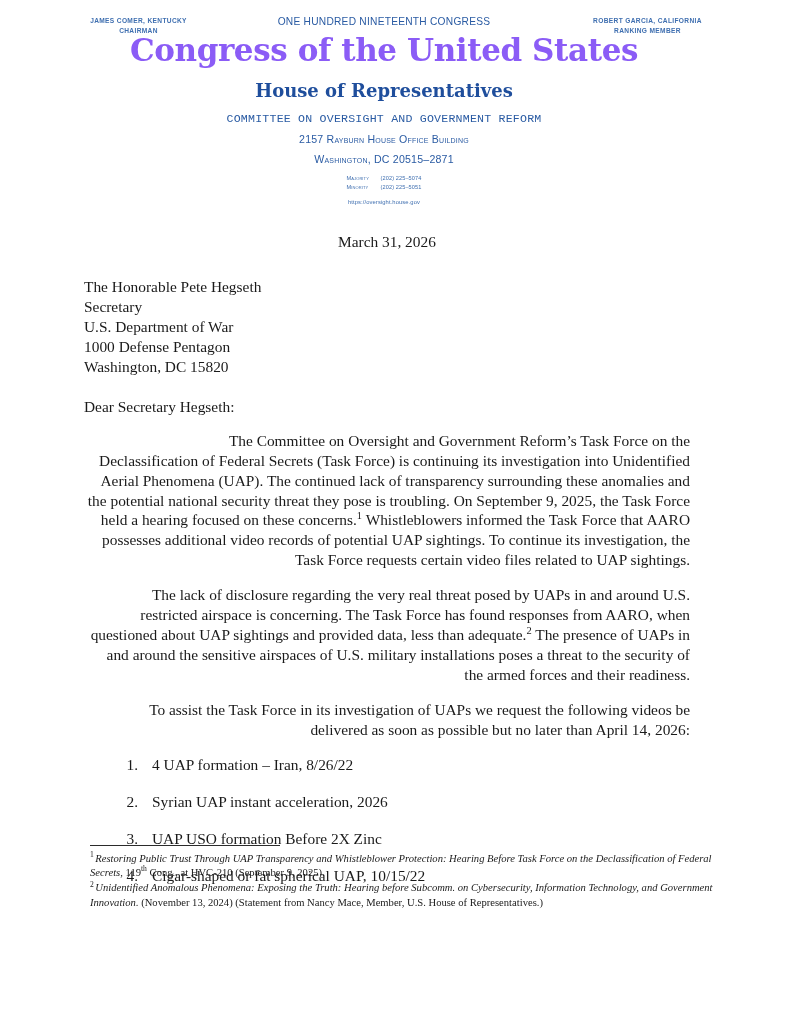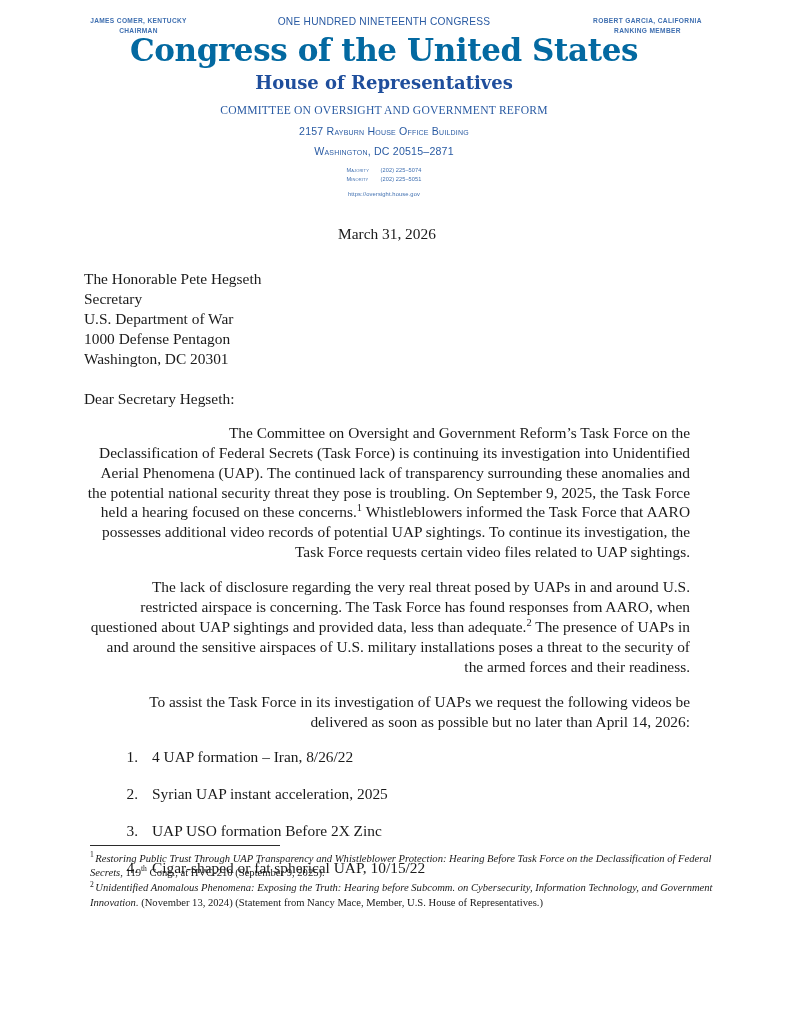--- a/index.html
+++ b/index.html
@@ -53,39 +53,39 @@
     color: #2a5ba3;
     margin-top: 2px;
   }
 
   .lh-title {
     text-align: center;
     font-family: "DejaVu Serif", "Liberation Serif", serif;
     font-weight: 700;
     font-size: 31px;
     letter-spacing: -0.4px;
-    color: #0369a1;
+    color: #8b5cf6;
     margin-top: 7px;
     line-height: 1.05;
     font-style: normal;
     transform: scaleX(1.0);
   }
   .lh-subtitle {
     text-align: center;
     font-family: "DejaVu Serif", "Liberation Serif", serif;
     font-weight: 700;
     font-size: 18px;
     color: #1f4e9c;
-    margin-top: 6px;
+    margin-top: 14px;
     line-height: 1.1;
   }
 
   .lh-committee {
     text-align: center;
-    font-family: Liberation Serif, serif;
+    font-family: Liberation Mono, monospace;
     font-size: 11.6px;
     letter-spacing: 0.2px;
     color: #2a5ba3;
     margin-top: 12px;
   }
   .lh-addr {
     text-align: center;
     font-family: "Liberation Sans", sans-serif;
     font-size: 10.6px;
     letter-spacing: 0.2px;
@@ -244,34 +244,34 @@
 
   <div class="body-wrap">
 
     <div class="date-line">March 31, 2026</div>
 
     <div class="addressee">
       <div>The Honorable Pete Hegseth</div>
       <div>Secretary</div>
       <div>U.S. Department of War</div>
       <div>1000 Defense Pentagon</div>
-      <div>Washington, DC 20301</div>
+      <div>Washington, DC 15820</div>
     </div>
 
     <div class="salutation">Dear Secretary Hegseth:</div>
 
     <p class="para"><span>The Committee on Oversight and Government Reform’s Task Force on the Declassification of Federal Secrets (Task Force) is continuing its investigation into Unidentified Aerial Phenomena (UAP). The continued lack of transparency surrounding these anomalies and the potential national security threat they pose is troubling. On September 9, 2025, the Task Force held a hearing focused on these concerns.</span><sup class="fn">1</sup><span> Whistleblowers informed the Task Force that AARO possesses additional video records of potential UAP sightings. To continue its investigation, the Task Force requests certain video files related to UAP sightings.</span></p>
 
     <p class="para"><span>The lack of disclosure regarding the very real threat posed by UAPs in and around U.S. restricted airspace is concerning. The Task Force has found responses from AARO, when questioned about UAP sightings and provided data, less than adequate.</span><sup class="fn">2</sup><span> The presence of UAPs in and around the sensitive airspaces of U.S. military installations poses a threat to the security of the armed forces and their readiness.</span></p>
 
     <p class="para">To assist the Task Force in its investigation of UAPs we request the following videos be delivered as soon as possible but no later than April 14, 2026:</p>
 
     <ol class="videos">
       <li>4 UAP formation – Iran, 8/26/22</li>
-      <li>Syrian UAP instant acceleration, 2025</li>
+      <li>Syrian UAP instant acceleration, 2026</li>
       <li>UAP USO formation Before 2X Zinc</li>
       <li>Cigar-shaped or fat spherical UAP, 10/15/22</li>
     </ol>
   </div>
 
   <div class="footnotes">
     <div class="fn-rule"></div>
 
     <div class="fn-item"><span class="fn-marker">1</span><i>Restoring Public Trust Through UAP Transparency and Whistleblower Protection: Hearing Before Task Force on the Declassification of Federal Secrets</i><span>, 119</span><sup class="ord">th</sup><span> Cong., at HVC-210 (September 9, 2025).</span></div>
 

